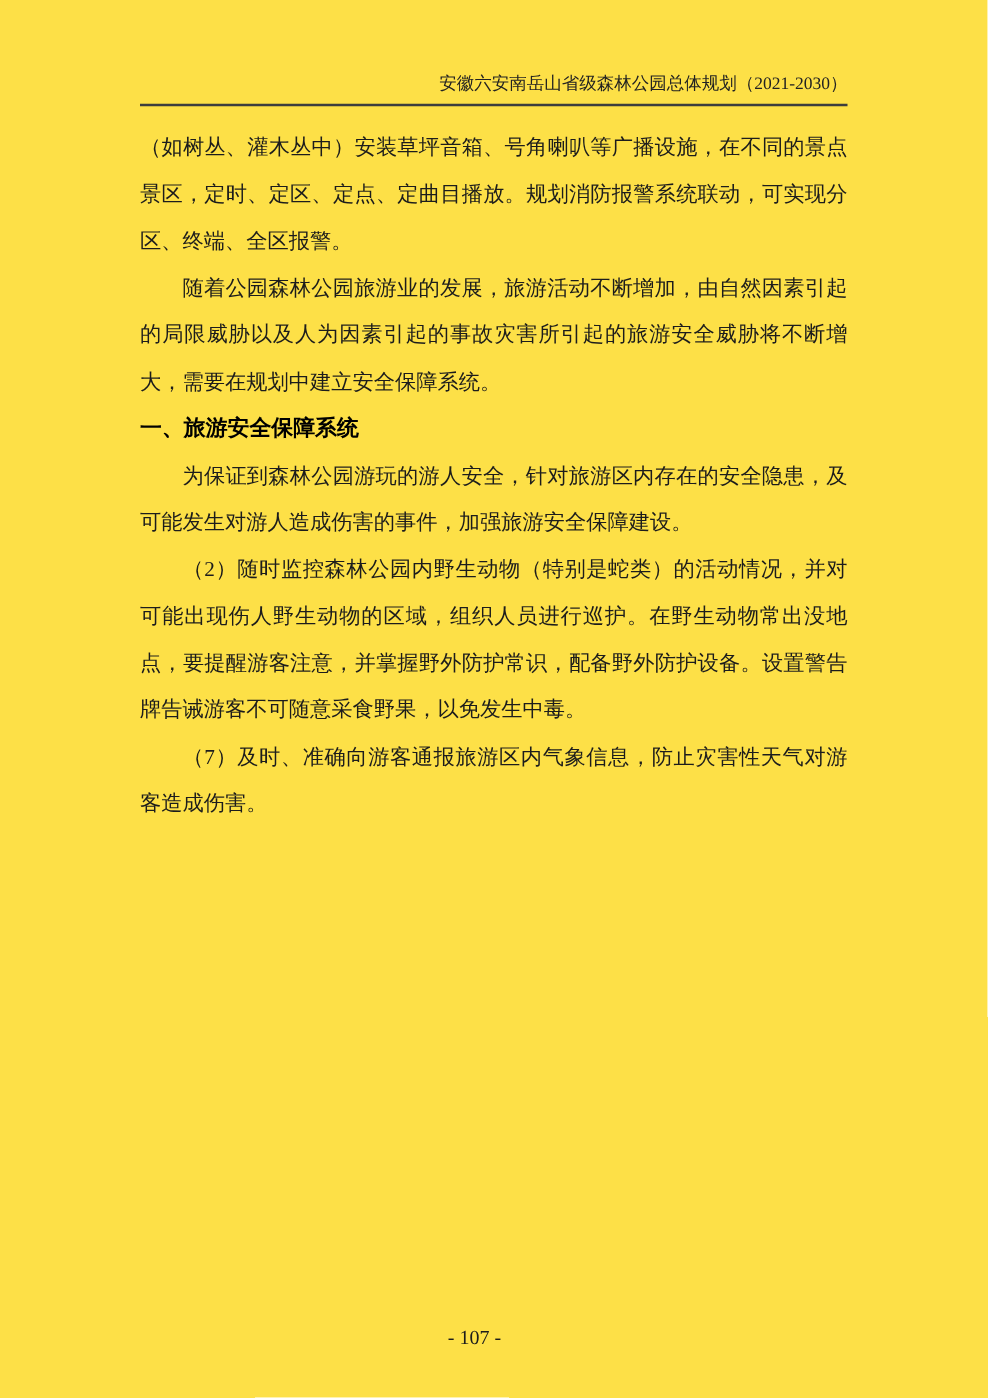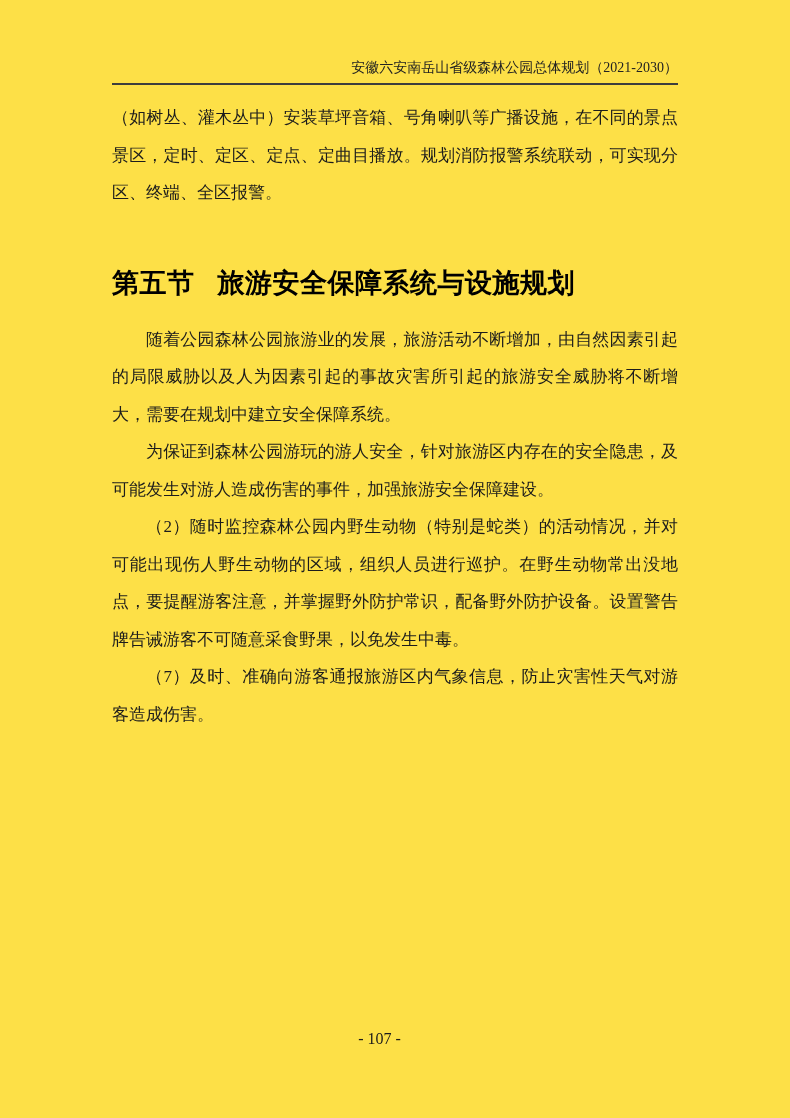--- a/index.html
+++ b/index.html
@@ -55,21 +55,21 @@
   h2.subsection-heading {
     margin: 0;
     font-size: 17.5px;
     line-height: 37.5px;
     font-weight: bold;
     color: #000;
     font-family: "Liberation Sans", "DejaVu Sans", sans-serif;
   }
   .page-footer {
     position: absolute;
-    top: 1028px;
+    top: 1060px;
     left: 0;
     width: 759px;
     text-align: center;
     font-size: 16px;
     line-height: 22px;
     color: #1c1c1c;
   }
 </style>
 </head>
 <body>
@@ -77,26 +77,24 @@
 <div class="page">
 
   <div class="running-header">
     <span>安徽六安南岳山省级森林公园总体规划（2021-2030）</span>
   </div>
 
   <div class="content">
 
     <p class="carryover">（如树丛、灌木丛中）安装草坪音箱、号角喇叭等广播设施，在不同的景点景区，定时、定区、定点、定曲目播放。规划消防报警系统联动，可实现分区、终端、全区报警。</p>
 
-    <h1 class="section-heading">
-      <span class="sec-num">第五节</span><span>旅游安全保障系统与设施规划</span>
-    </h1>
 
     <p>随着公园森林公园旅游业的发展，旅游活动不断增加，由自然因素引起的局限威胁以及人为因素引起的事故灾害所引起的旅游安全威胁将不断增大，需要在规划中建立安全保障系统。</p>
 
+    <h2 class="subsection-heading">一、旅游安全保障系统</h2>
 
     <p>为保证到森林公园游玩的游人安全，针对旅游区内存在的安全隐患，及可能发生对游人造成伤害的事件，加强旅游安全保障建设。</p>
 
 
     <p>（2）随时监控森林公园内野生动物（特别是蛇类）的活动情况，并对可能出现伤人野生动物的区域，组织人员进行巡护。在野生动物常出没地点，要提醒游客注意，并掌握野外防护常识，配备野外防护设备。设置警告牌告诫游客不可随意采食野果，以免发生中毒。</p>
 
 
     <p>（7）及时、准确向游客通报旅游区内气象信息，防止灾害性天气对游客造成伤害。</p>
 
   </div>

